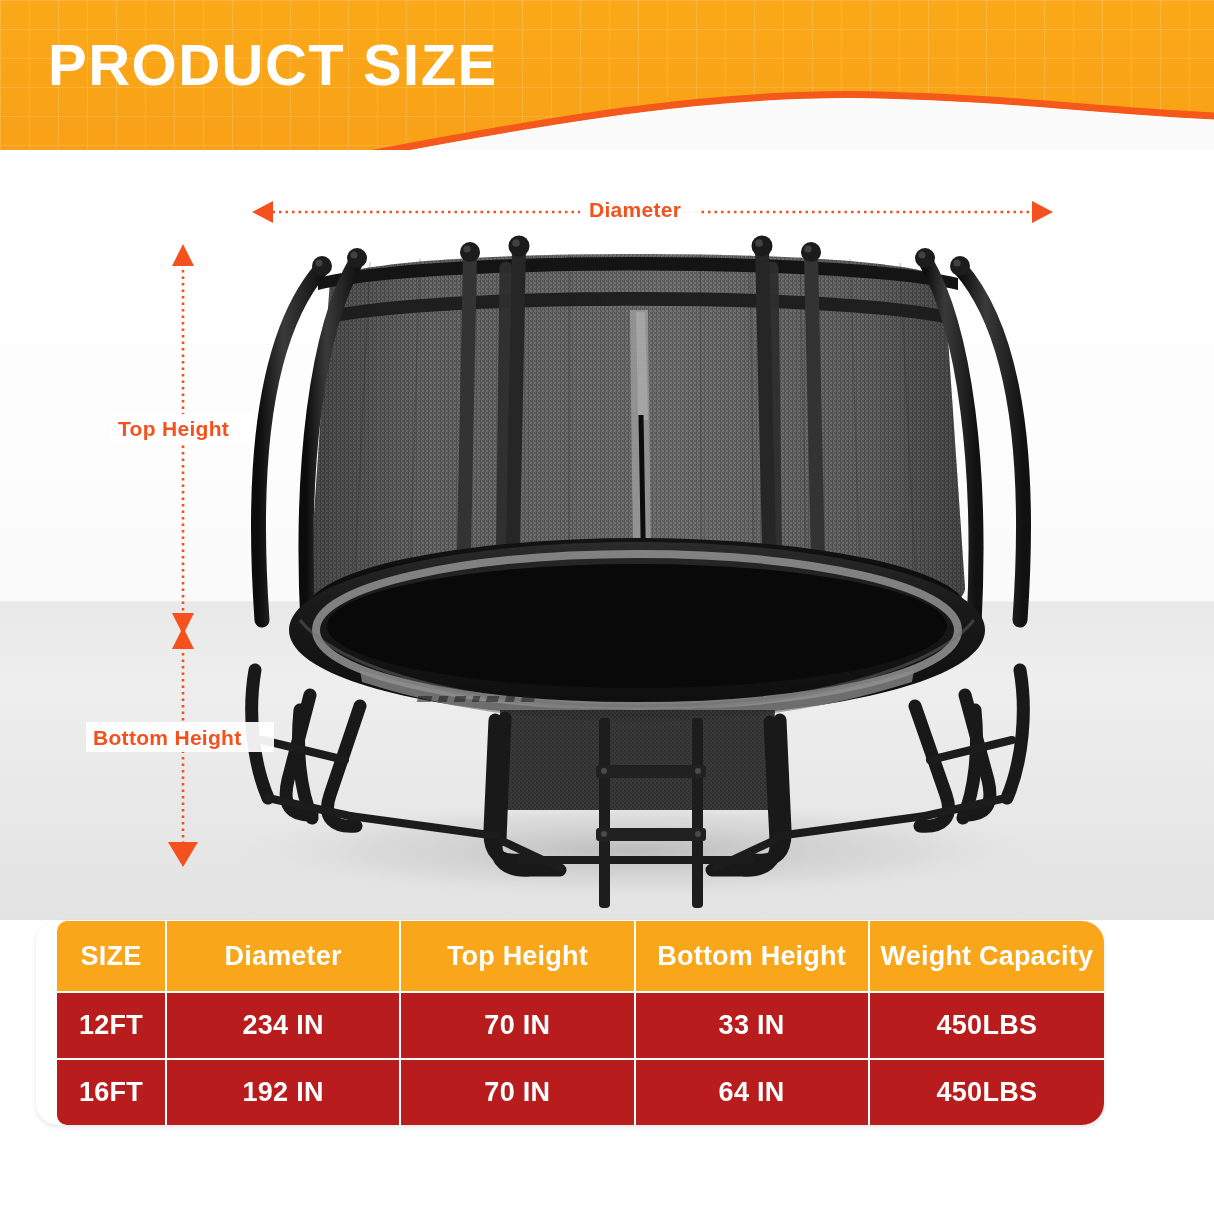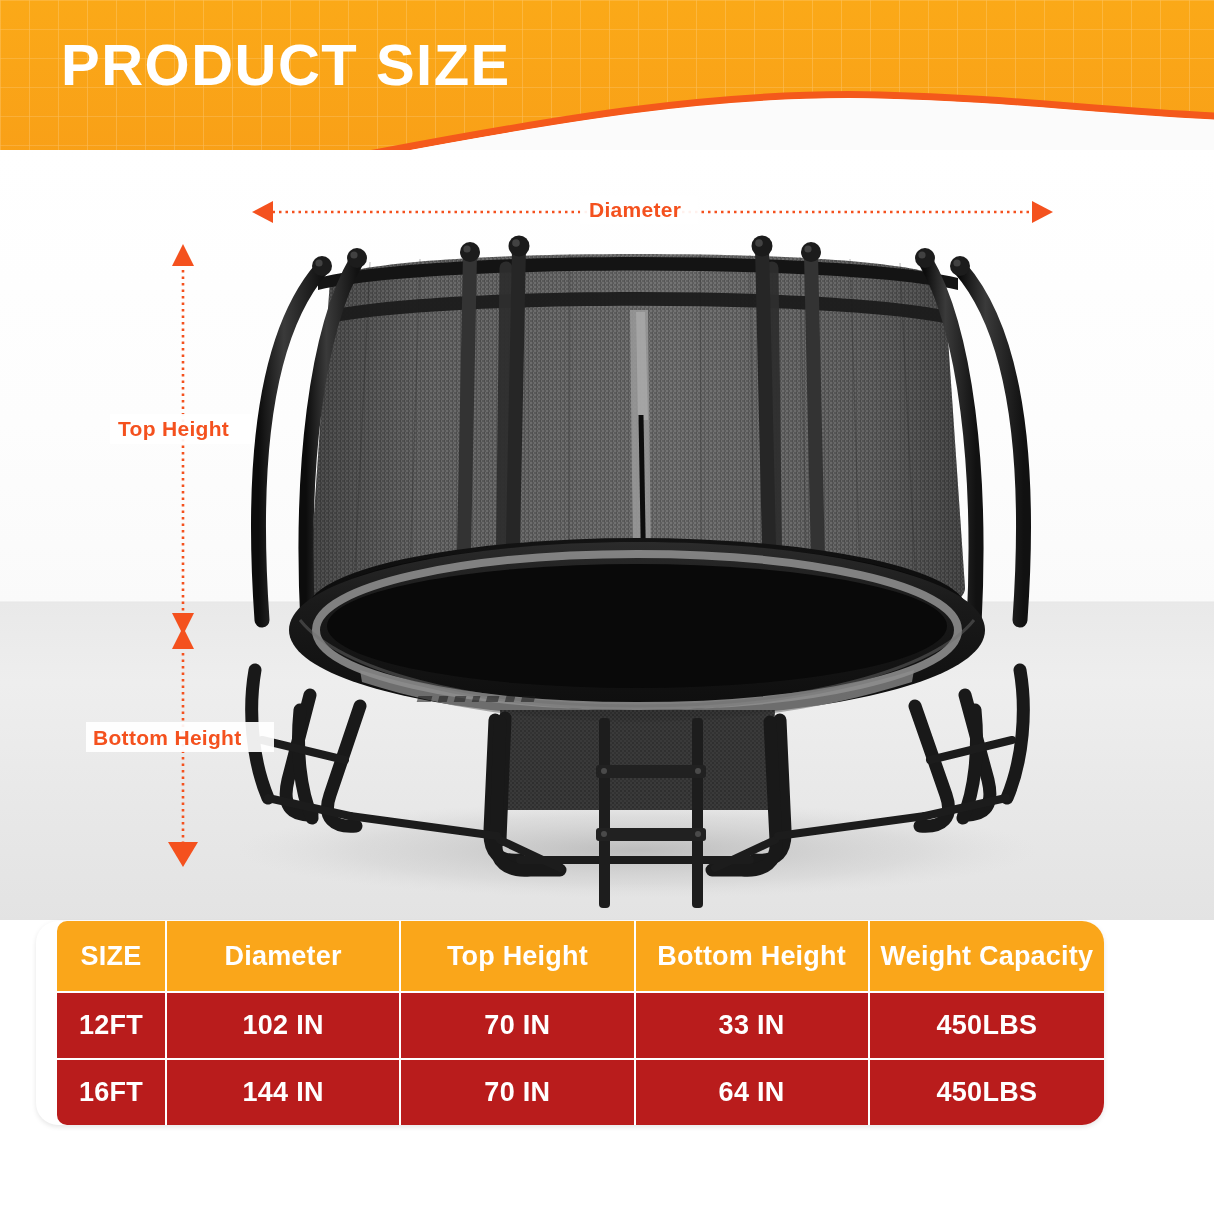--- a/index.html
+++ b/index.html
@@ -30,21 +30,20 @@
   #banner-title {
     position: absolute;
     left: 48px;
     top: 36px;
     font-size: 58px;
     font-weight: bold;
     letter-spacing: 1.5px;
     color: #ffffff;
     line-height: 1;
     white-space: nowrap;
-    margin-left: 13px;
   }
 
   
   #scene {
     position: absolute;
     left: 0; top: 150px;
     width: 1214px;
     height: 770px;
     overflow: hidden;
   }
@@ -423,28 +422,28 @@
         <th>SIZE</th>
         <th>Diameter</th>
         <th>Top Height</th>
         <th>Bottom Height</th>
         <th>Weight Capacity</th>
       </tr>
     </thead>
     <tbody>
       <tr>
         <td>12FT</td>
-        <td>102 IN</td>
+        <td>234 IN</td>
         <td>70 IN</td>
         <td>33 IN</td>
         <td>450LBS</td>
       </tr>
       <tr>
         <td>16FT</td>
-        <td>144 IN</td>
+        <td>192 IN</td>
         <td>70 IN</td>
         <td>64 IN</td>
         <td>450LBS</td>
       </tr>
     </tbody>
   </table>
 
 </div>
 
 </body></html>

